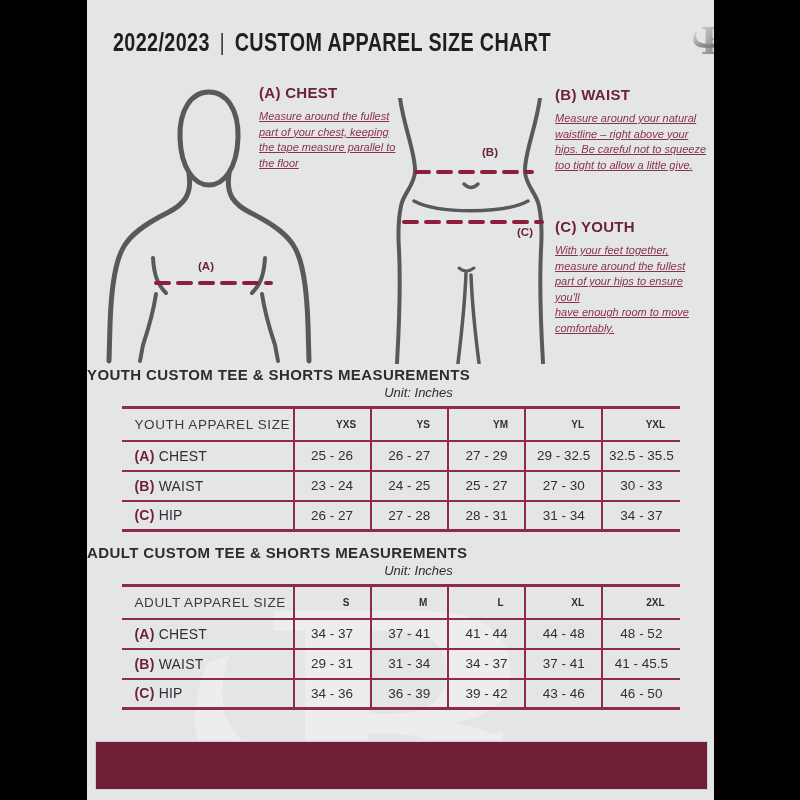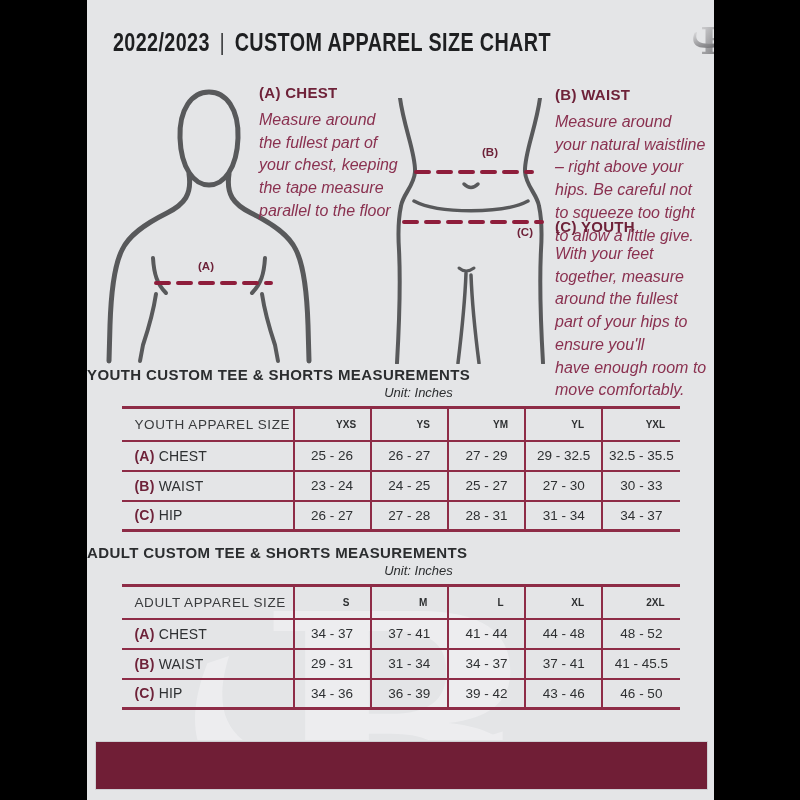--- a/index.html
+++ b/index.html
@@ -28,22 +28,22 @@
   .title-sep{font-weight:300;margin:0 13px;font-size:24px;color:#2a2b2d;}
   .brand-group{display:flex;align-items:center;gap:9px;}
 
   
   .diagrams{position:absolute;left:0;right:0;top:78px;height:290px;z-index:2;}
   .fig{position:absolute;}
   .fig-label{position:absolute;font-weight:700;font-size:11.5px;color:var(--hmaroon);}
   .instr{position:absolute;}
   .instr h3{font-size:15px;font-weight:800;letter-spacing:.3px;color:var(--hmaroon);
     margin-bottom:8px;}
-  .instr p{font-size:16px;font-style:italic;font-weight:500;line-height:1.42;
-    color:var(--txtmaroon);white-space:pre-line;}
+  .instr p{font-size:11px;font-style:italic;font-weight:500;line-height:1.42;
+    color:var(--txtmaroon);white-space:pre-line;text-decoration:underline;}
   .instr-a{left:172px;top:6px;width:142px;}
   .instr-b{left:468px;top:8px;width:152px;}
   .instr-c{left:468px;top:140px;width:152px;}
 
   
   .tsection{position:absolute;left:0;right:0;z-index:2;}
   .tsection.youth{top:366px;}
   .tsection.adult{top:544px;}
   .tsection .ttitle{text-align:left;font-size:15px;font-weight:700;
     letter-spacing:.4px;color:#2b2d2f;}

